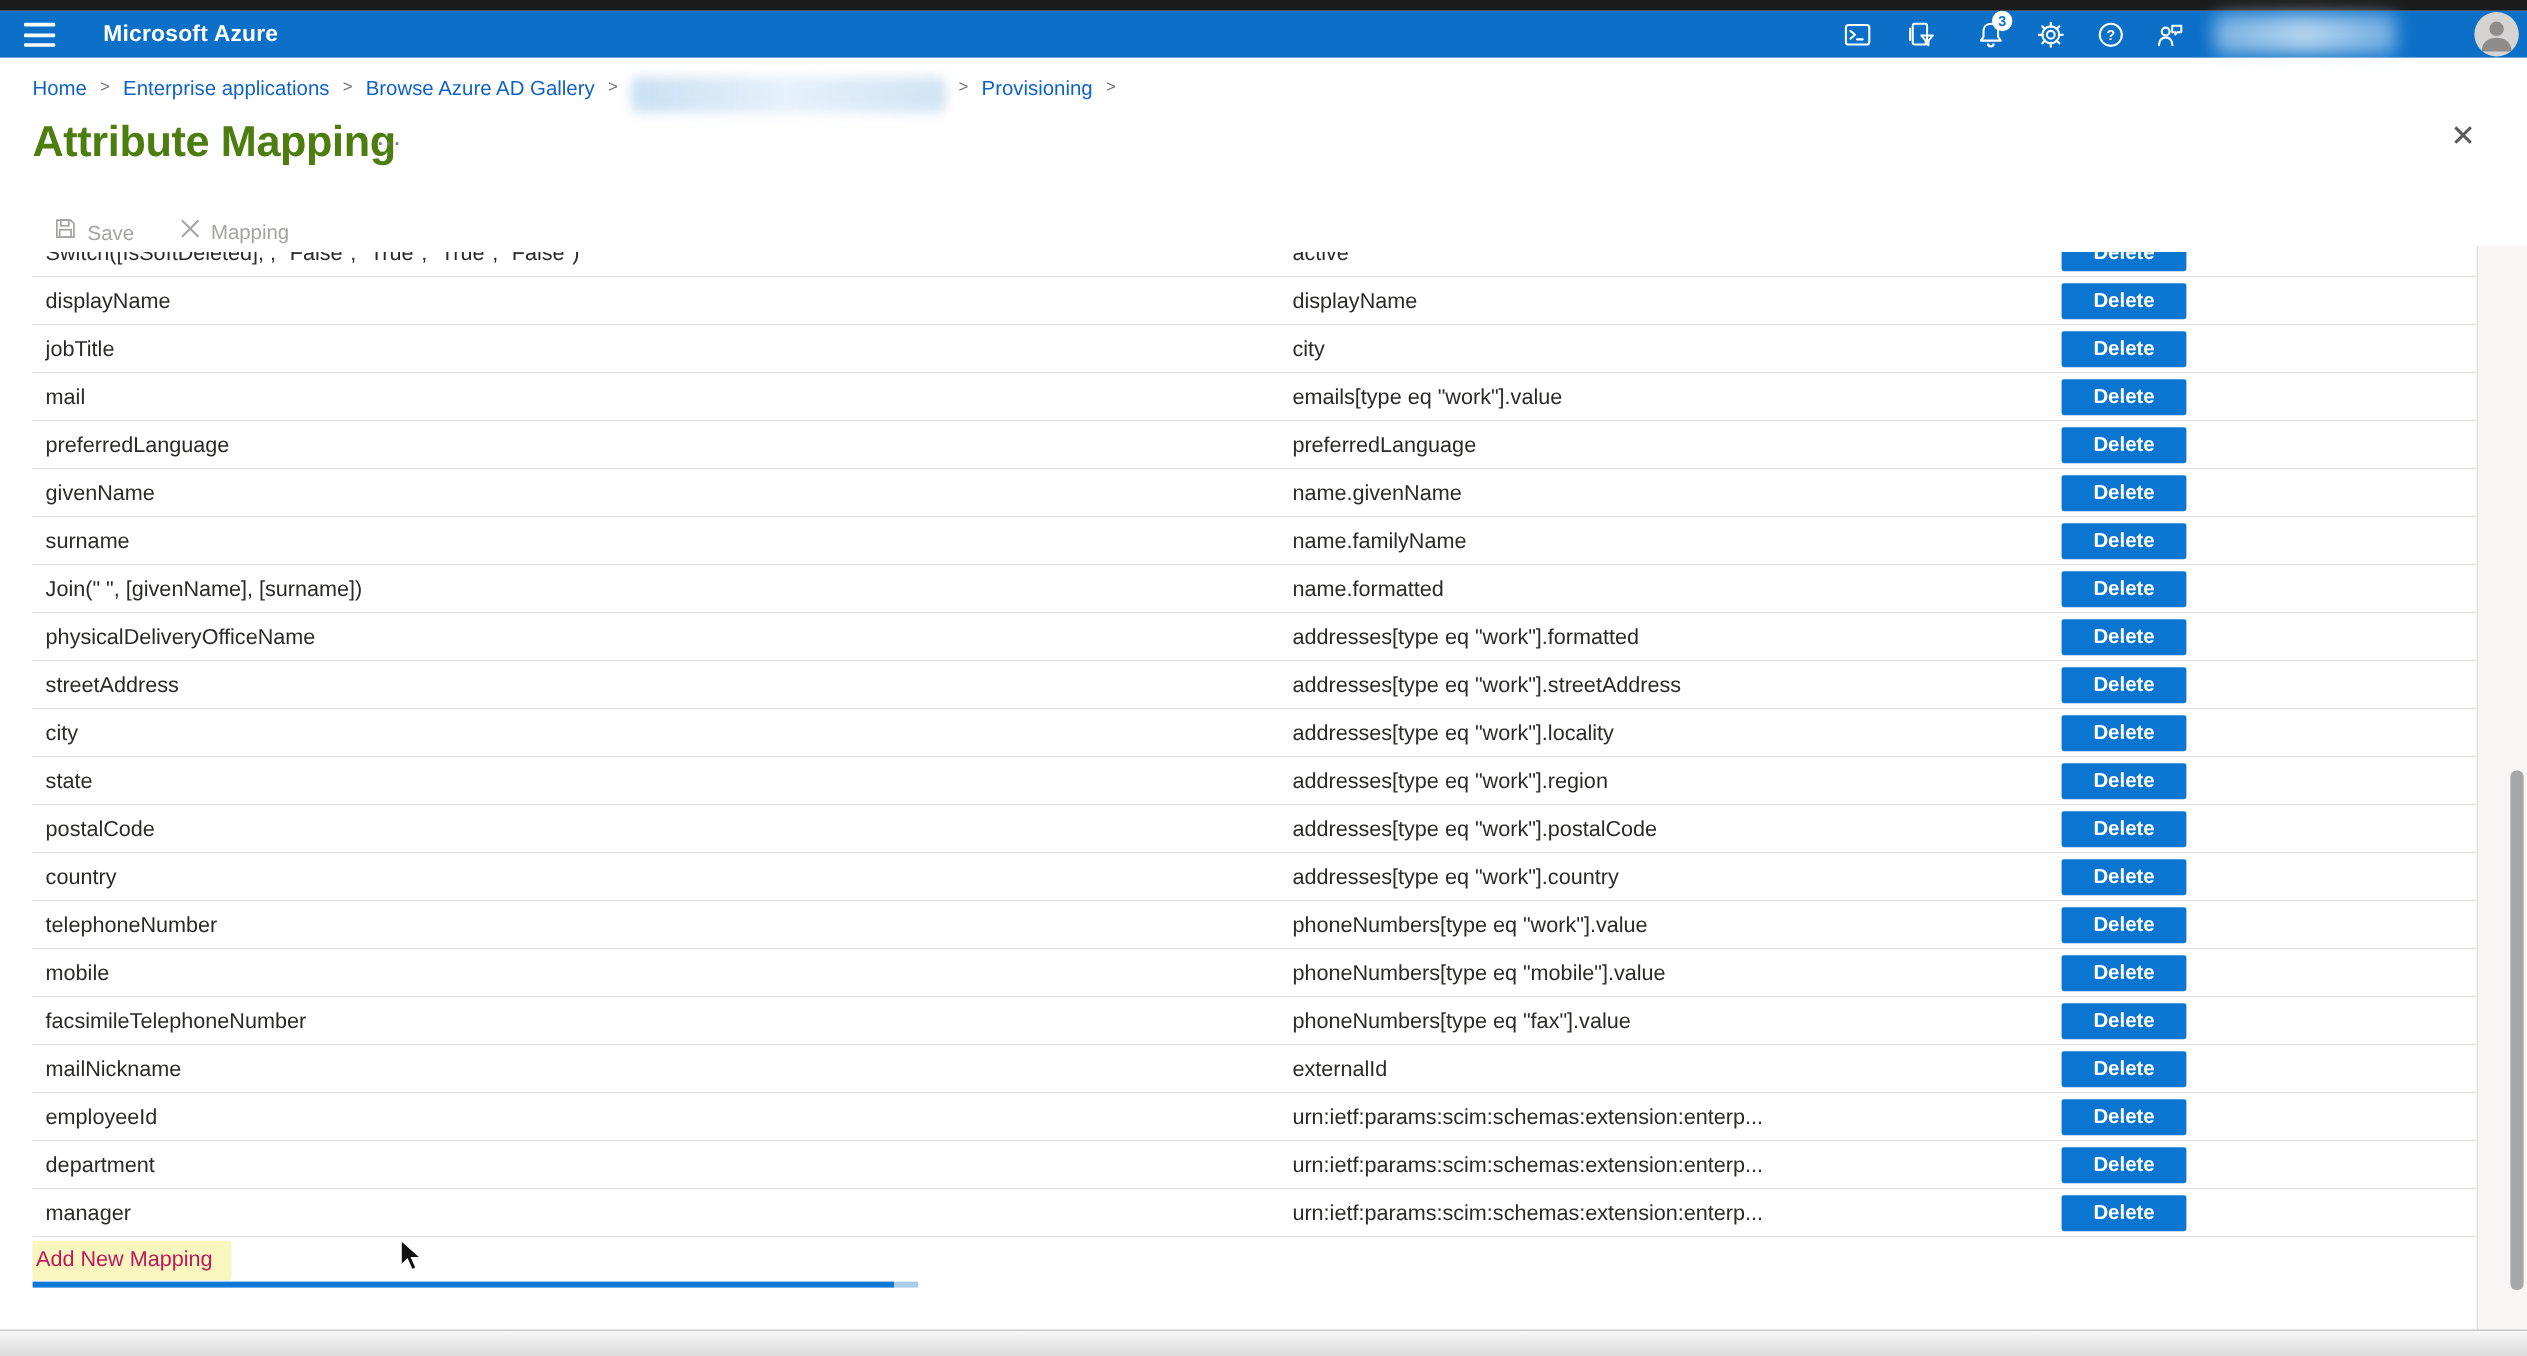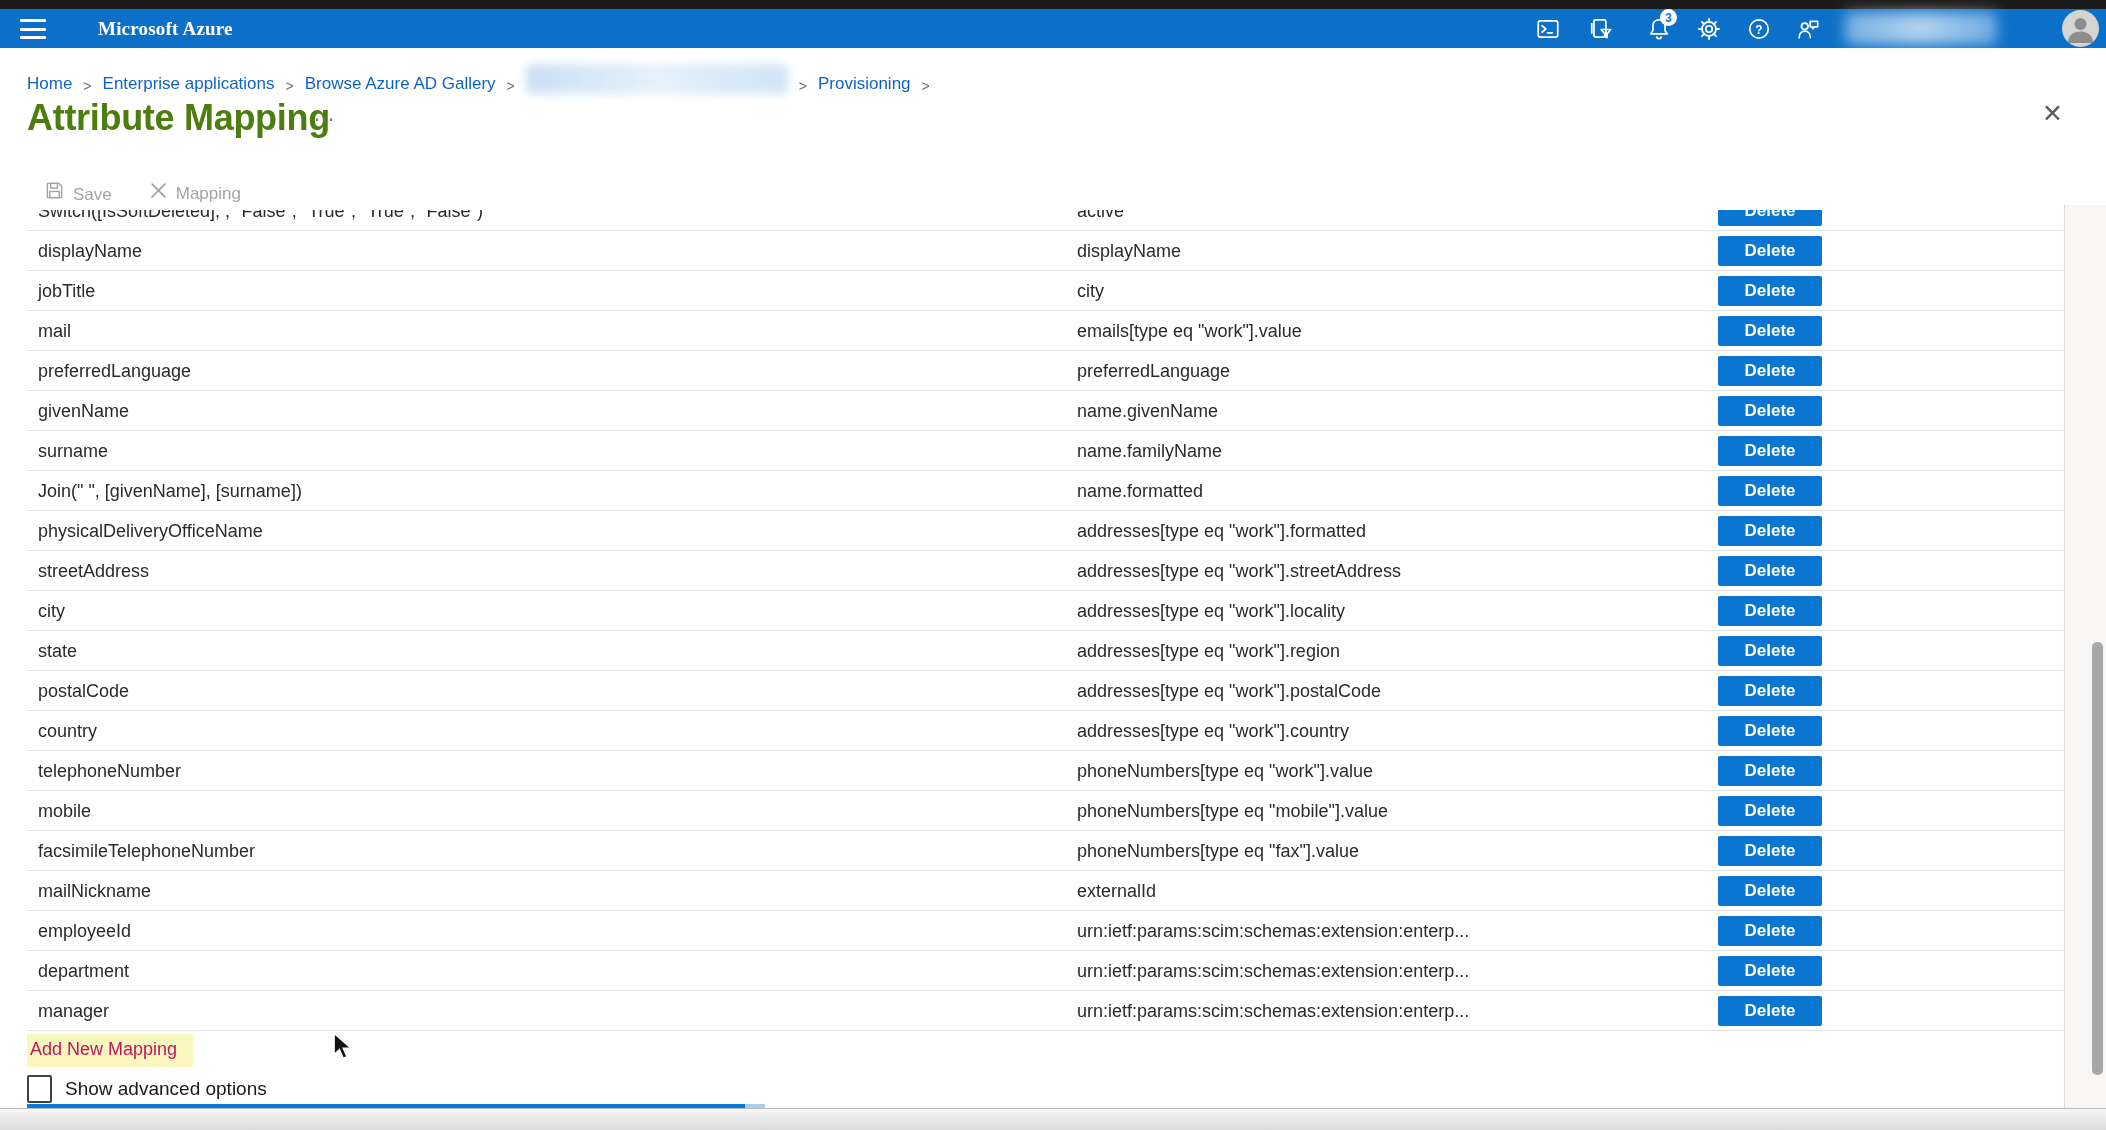--- a/index.html
+++ b/index.html
@@ -6,30 +6,30 @@
   html,body { width:2106px; height:1130px; }
   body {
     position:relative; overflow:hidden; background:#ffffff;
     font-family:"Liberation Sans", sans-serif; color:#2b2a29;
   }
   
   .screen-top-strip { position:absolute; left:0; top:0; width:2106px; height:9px; background:#1b1b1b; }
   .topbar { position:absolute; left:0; top:9px; width:2106px; height:39px; background:#0c70c8; }
   .hamburger { position:absolute; left:16px; top:9px; width:34px; height:22px; display:flex; flex-direction:column; justify-content:space-between; padding:1px 4px; cursor:pointer; }
   .hamburger div { width:26px; height:3px; background:#fff; border-radius:1px; }
-  .brand { position:absolute; left:98px; top:0; height:39px; display:flex; align-items:center; color:#fff; font-size:19px; font-weight:700; letter-spacing:.2px;font-family:Liberation Serif, serif; }
+  .brand { position:absolute; left:86px; top:0; height:39px; display:flex; align-items:center; color:#fff; font-size:19px; font-weight:700; letter-spacing:.2px; }
   .searchbox { position:absolute; left:510px; top:5px; width:1001px; height:29px; background:#cde2f4; border:1px solid #b7d2ea; border-radius:3px; display:flex; align-items:center; padding-left:12px; gap:9px; }
   .searchbox .ph { font-size:16.5px; color:#3c536a; }
   .tb-icon { position:absolute; top:4px; width:32px; height:32px; display:flex; align-items:center; justify-content:center; }
   .badge { position:absolute; left:17px; top:-4px; width:17px; height:17px; border-radius:50%; background:#ffffff; color:#0c70c8; font-size:12px; font-weight:bold; display:flex; align-items:center; justify-content:center; }
   .tb-blur { position:absolute; left:1845px; top:3px; width:152px; height:33px; border-radius:5px;
     background:linear-gradient(90deg, rgba(208,229,248,.55), rgba(235,245,252,.75), rgba(208,229,248,.5)); filter:blur(7px); }
   .avatar { position:absolute; left:2062px; top:1px; width:37px; height:37px; border-radius:50%; background:#d6d4d2; overflow:hidden; display:flex; align-items:center; justify-content:center; }
   
-  .breadcrumb { position:absolute; left:27px; top:64px; height:30px; display:flex; align-items:flex-end; font-size:17px; }
+  .breadcrumb { position:absolute; left:27px; top:64px; height:30px; display:flex; align-items:flex-start; font-size:17px; }
   .crumb { color:#0f63c5; cursor:pointer; white-space:nowrap; }
   .crumb-sep { color:#6f6d6b; font-size:14px; margin:0 11px; }
   .crumb-blur { width:262px; height:30px; border-radius:6px;
     background:linear-gradient(90deg, rgba(196,220,242,.9), rgba(228,240,250,.95), rgba(196,220,242,.8)); filter:blur(5px); }
   .page-title { position:absolute; left:27px; top:97px; font-size:36px; font-weight:700; color:#4d7c0f; letter-spacing:-.3px; }
   .title-ellipsis { position:absolute; left:313px; top:101px; font-size:22px; color:#7b7977; letter-spacing:2px; cursor:pointer; }
   .blade-close { position:absolute; left:2042px; top:99px; font-size:25px; color:#5c5a58; cursor:pointer; }
   
   .cmdbar { position:absolute; left:45px; top:181px; display:flex; align-items:center; gap:38px; color:#a6a4a2; font-size:17px; }
   .cmd { display:flex; align-items:flex-end; gap:9px; cursor:default; }
@@ -268,24 +268,20 @@
         <span class="src">manager</span>
         <span class="tgt">urn:ietf:params:scim:schemas:extension:enterp...</span>
         <button class="del">Delete</button>
       </div>
     </div>
 
   <div class="add-wrap">
     <span class="add-link">Add New Mapping</span>
   </div>
 
-  <div class="adv-row">
-    <div class="checkbox"></div>
-    <span class="adv-label">Show advanced options</span>
-  </div>
 
   <div class="progress-line">
     <span class="progress-tail"></span>
   </div>
 </div>
 
 <div class="gutter"></div>
 <div class="scroll-thumb"></div>
 
 <div class="bottom-strip"></div>

